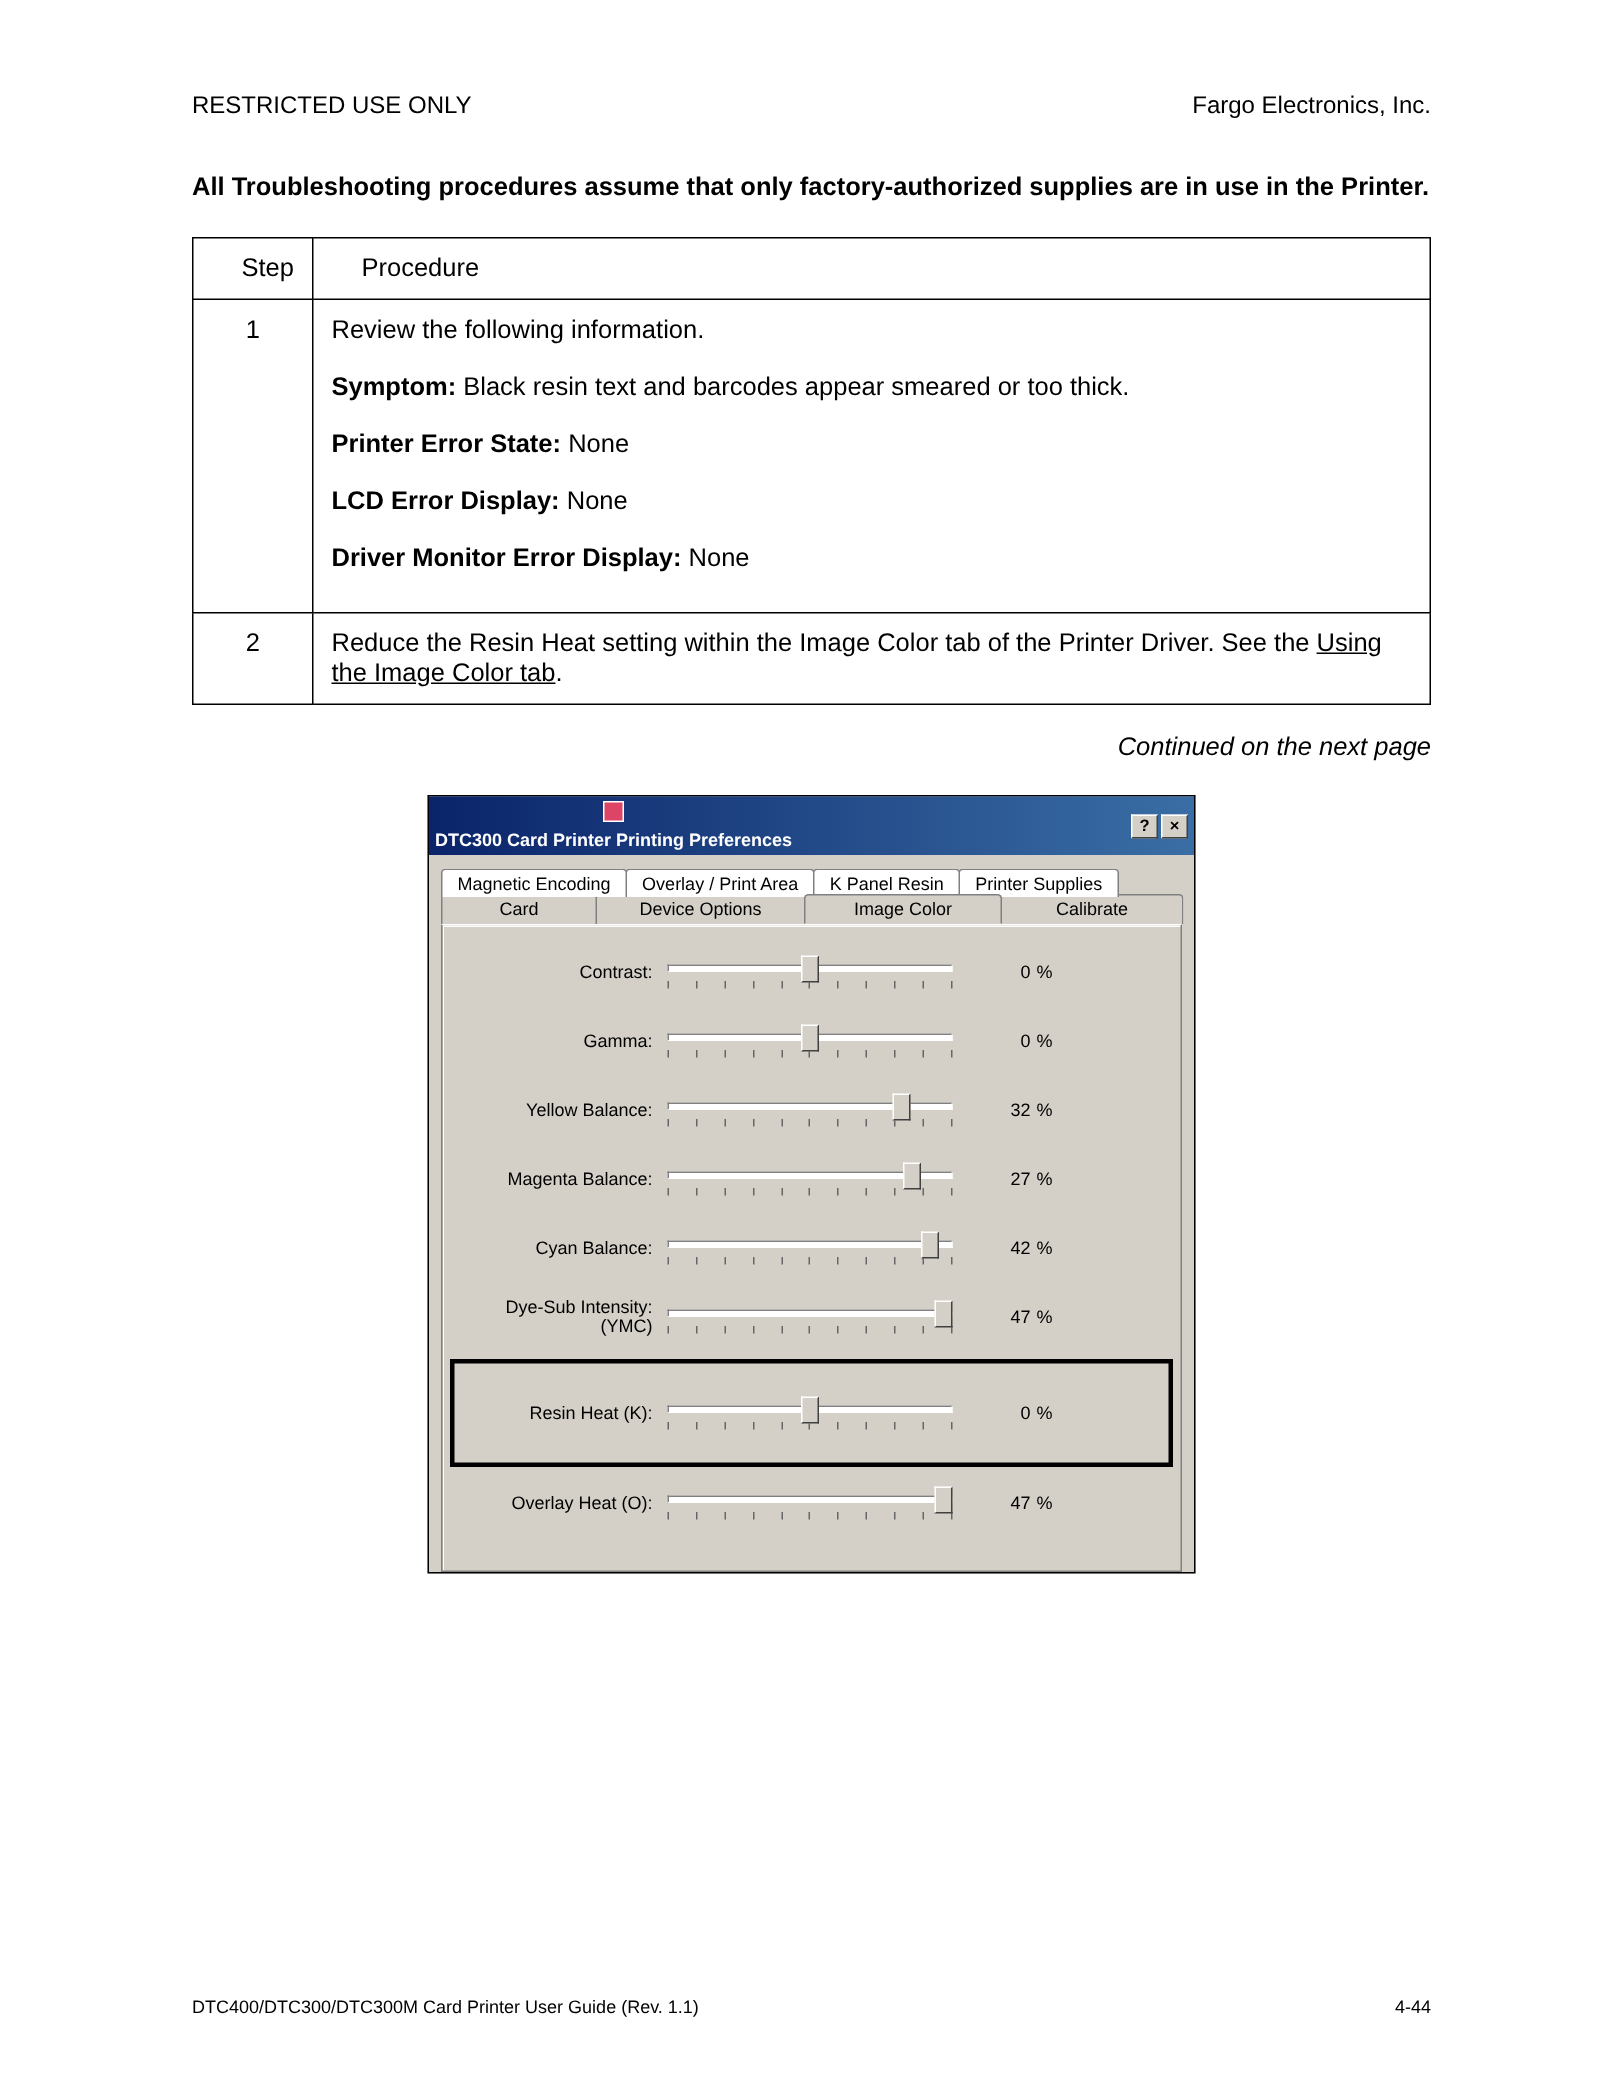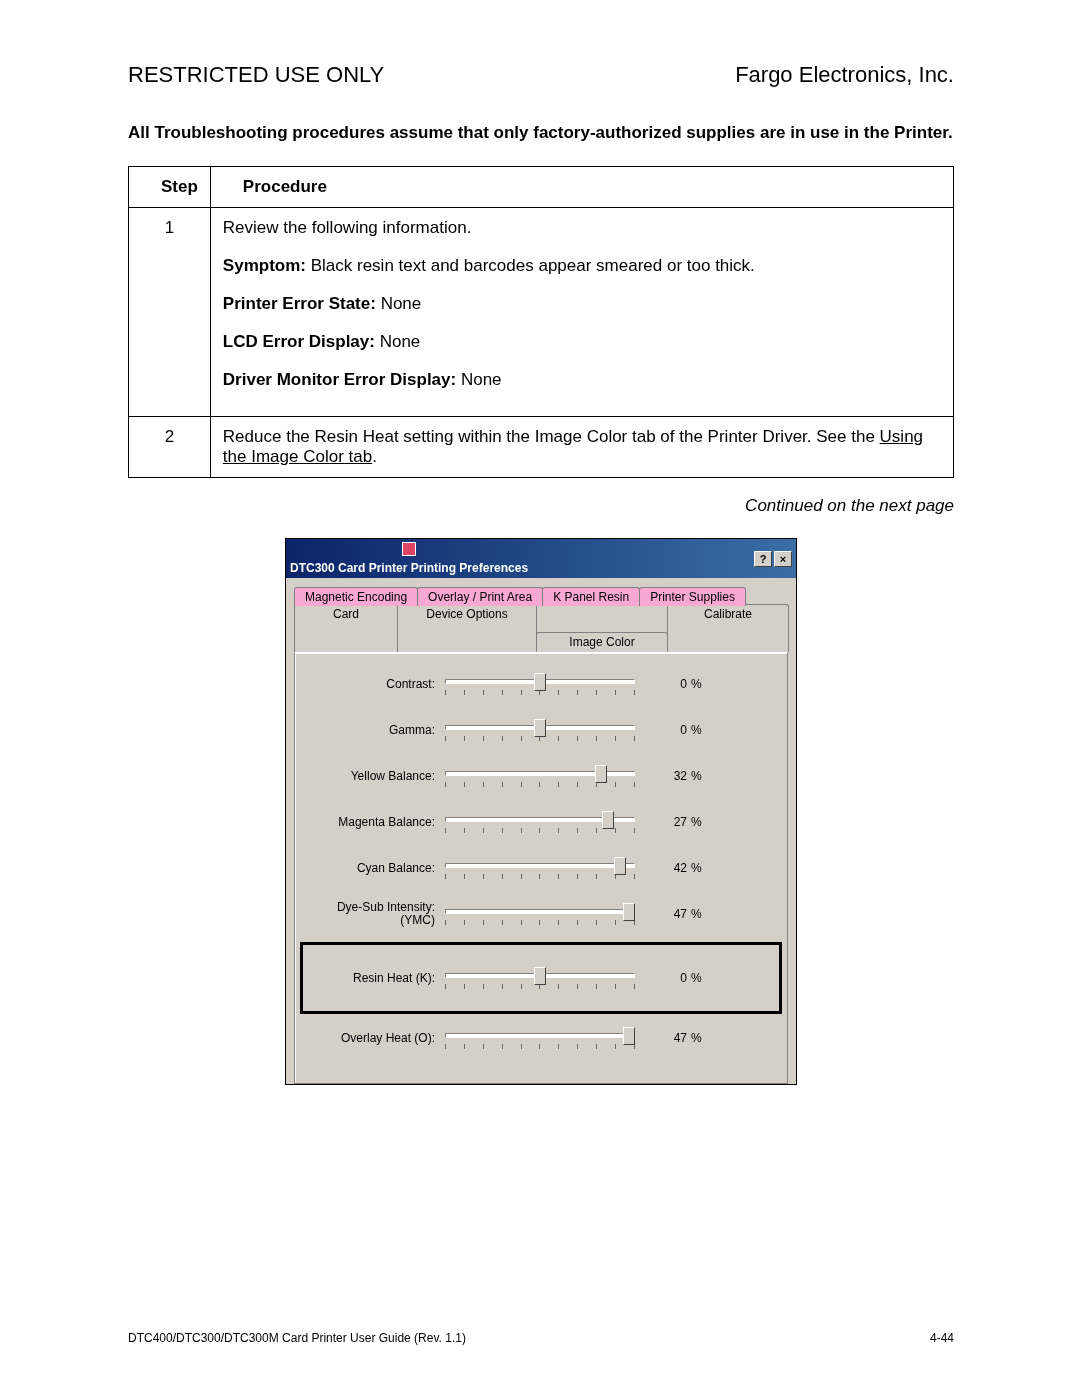--- a/index.html
+++ b/index.html
@@ -12,21 +12,21 @@
   .page {
     width: 1080px;
     height: 1397px;
     position: relative;
     box-sizing: border-box;
     padding: 62px 126px 40px 128px;
   }
   .header-row {
     display: flex;
     justify-content: space-between;
-    font-size: 22px;
+    font-size: 16px;
     gap: 17px;
   }
   .title {
     margin-top: 58px;
     font-size: 23px;
     font-weight: bold;
   }
   .intro {
     margin-top: 34px;
     line-height: 1.3;
@@ -38,21 +38,21 @@
     width: 100%;
     border: 1px solid #000;
   }
   .steps-table th, .steps-table td {
     border: 1px solid #000;
     padding: 10px 12px;
     text-align: left;
     vertical-align: top;
     font-size: 17px;
   }
-  .steps-table th { font-weight: bold; padding-left: 32px; }
+  .steps-table th { font-weight: normal; padding-left: 32px; }
   .steps-table td.step-num { width: 54px; text-align: center; }
   .proc-block p { margin: 0 0 18px 0; }
   .proc-block p:last-child { margin-bottom: 16px; }
   .proc-indent { margin-left: 26px; }
   .bold { font-weight: bold; }
   .underline { text-decoration: underline; }
   .cont {
     text-align: right;
     font-style: italic;
     margin-top: 18px;
@@ -89,35 +89,35 @@
     border:1px solid #fff; border-right-color:#404040; border-bottom-color:#404040;
     display:flex; align-items:center; justify-content:center;
     font-size:11px; font-weight:bold; color:#000;
   }
 
   .tabs-area { padding: 8px 8px 0 8px; }
   .tab-row { display:flex; }
   .tab {
     border:1px solid #808080;
     border-bottom:none;
-    background:#f9a8d4;
+    background:#ffffff;
     padding:2px 10px;
     margin-right:-1px;
     font-size:12px;
     border-top-left-radius:3px;
     border-top-right-radius:3px;
     white-space:nowrap;
   }
   .tab-row.back .tab { position:relative; top:1px; font-size:12px; }
   .tab-row.front { margin-top:-1px; }
   .tab-row.front .tab { background:#d4d0c8; }
   .tab.active {
     background:#d4d0c8;
     border-bottom:1px solid #d4d0c8;
-    position:relative; z-index:2;margin-top:28px;
+    position:relative; z-index:2;
   }
   .tab-panel {
     border:1px solid #808080;
     border-top:1px solid #fff;
     padding:18px 10px 12px 10px;
     box-shadow: inset 1px 0 #fff, inset 0 1px #fff;
   }
 
   .slider-row {
     display:flex; align-items:center;

